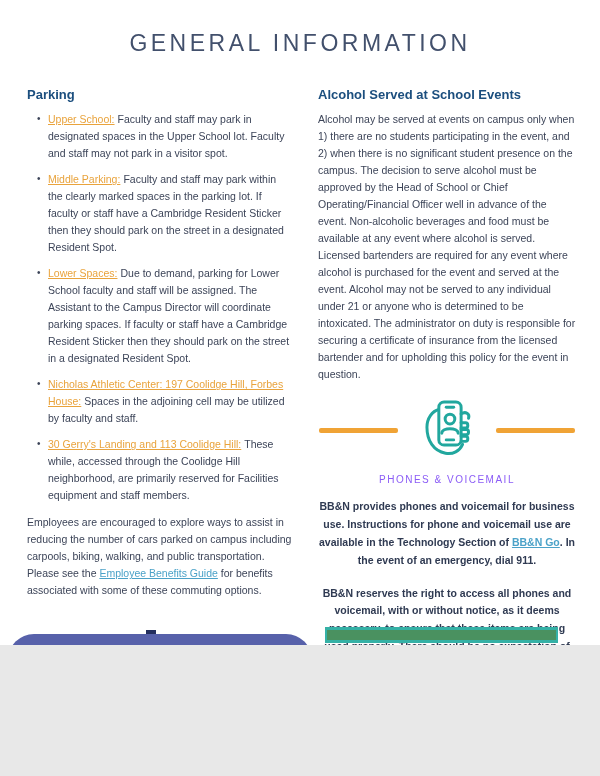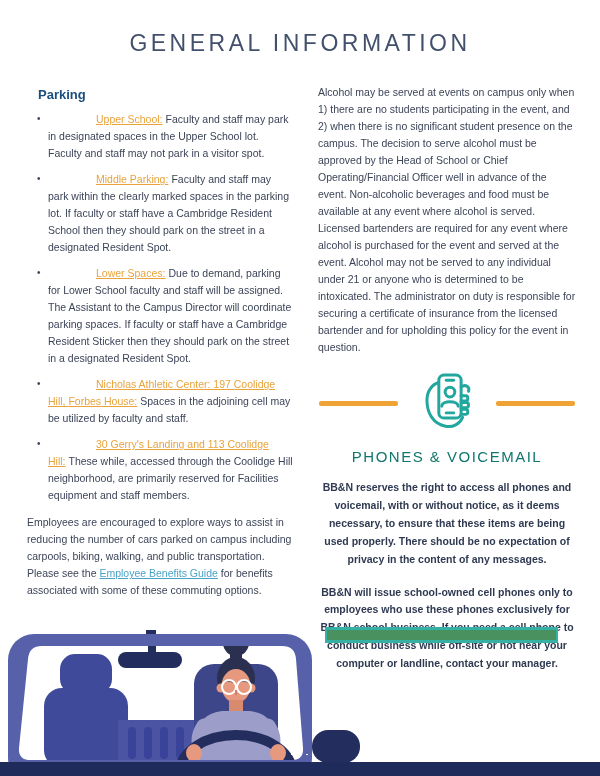--- a/index.html
+++ b/index.html
@@ -1,53 +1,53 @@
 <!DOCTYPE html>
 <html><head>
 <meta charset="utf-8">
 <style>
   html,body{margin:0;padding:0;background:#e8e8e8;}
   .page{
-    position:relative;width:600px;height:776px;background:#ffffff;
+    position:relative;width:600px;height:645px;background:#ffffff;
     margin:0 auto;overflow:hidden;
     font-family:"Liberation Sans", sans-serif;color:#3c4458;
   }
   .page-title{
     position:absolute;top:30px;left:0;width:600px;text-align:center;
     font-size:23px;font-weight:300;letter-spacing:3.5px;color:#42506c;
   }
   .col{position:absolute;top:84px;font-size:10.5px;line-height:1.62;}
   .col-left{left:27px;width:266px;}
   .col-right{left:318px;width:258px;}
   h2.sec{
-    margin:0 0 6px 11px;font-size:13px;font-weight:700;color:#1b4e7e;
+    margin:0 0 6px 0;font-size:13px;font-weight:700;color:#1b4e7e;
   }
   p.body{margin:0 0 14px 0;}
   ul.plist{list-style:none;margin:2px 0 10px 0;padding:0;}
   ul.plist li{
     position:relative;padding-left:21px;margin-bottom:9px;
   }
   .blt{position:absolute;left:10px;top:0;color:#3c4458;font-size:10px;}
   .blt-label{
     color:#e9a33c;text-decoration:underline;text-decoration-color:#e9a33c;
-    margin-right:3px;cursor:pointer;margin-left:48px;
+    margin-right:3px;cursor:pointer;
   }
   a.doclink{color:#4ba2c8;text-decoration:underline;cursor:pointer;}
   .icon-row{
     display:flex;align-items:center;justify-content:center;
     margin:14px 0 4px 0;
   }
   .orange-line{
     height:5px;background:#f0a335;border-radius:2px;flex:0 0 79px;
   }
   .orange-line.left{margin-right:23px;}
   .orange-line.right{margin-left:23px;}
   .phones-heading{
-    text-align:center;font-size:15px;font-weight:400;letter-spacing:1.5px;
-    color:#0f766e;margin:8px 0 10px 0;
+    text-align:center;font-size:10px;font-weight:400;letter-spacing:1.5px;
+    color:#8b5cf6;margin:8px 0 10px 0;
   }
   p.center-bold{
     text-align:center;font-weight:700;color:#2f3a52;line-height:1.7;
     margin:0 0 15px 0;
   }
   p.center-bold.last{margin-bottom:0;}
   .green-bar{
     position:absolute;left:325px;top:627px;width:233px;height:16px;
     background:#35b1a6;
   }
@@ -70,36 +70,37 @@
 
   <div class="page-title">GENERAL INFORMATION</div>
 
   <div class="col col-left">
     <h2 class="sec">Parking</h2>
     <ul class="plist">
       <li>
         <span class="blt">•</span><span class="blt-label">Upper School:</span><span>Faculty and staff may park in designated spaces in the Upper School lot. Faculty and staff may not park in a visitor spot.</span>
       </li>
       <li>
-        <span class="blt">•</span><span class="blt-label">Middle Parking:</span><span>Faculty and staff may park within the clearly marked spaces in the parking lot. If faculty or staff have a Cambridge Resident School then they should park on the street in a designated Resident Spot.</span>
+        <span class="blt">•</span><span class="blt-label">Middle Parking:</span><span>Faculty and staff may park within the clearly marked spaces in the parking lot. If faculty or staff have a Cambridge Resident Sticker then they should park on the street in a designated Resident Spot.</span>
       </li>
       <li>
         <span class="blt">•</span><span class="blt-label">Lower Spaces:</span><span>Due to demand, parking for Lower School faculty and staff will be assigned. The Assistant to the Campus Director will coordinate parking spaces. If faculty or staff have a Cambridge Resident Sticker then they should park on the street in a designated Resident Spot.</span>
       </li>
       <li>
         <span class="blt">•</span><span class="blt-label">Nicholas Athletic Center: 197 Coolidge Hill, Forbes House:</span><span>Spaces in the adjoining cell may be utilized by faculty and staff.</span>
       </li>
       <li>
         <span class="blt">•</span><span class="blt-label">30 Gerry's Landing and 113 Coolidge Hill:</span><span>These while, accessed through the Coolidge Hill neighborhood, are primarily reserved for Facilities equipment and staff members.</span>
       </li>
     </ul>
     <p class="body"><span>Employees are encouraged to explore ways to assist in reducing the number of cars parked on campus including carpools, biking, walking, and public transportation. Please see the </span><a class="doclink">Employee Benefits Guide</a><span> for benefits associated with some of these commuting options.</span></p>
   </div>
 
   <div class="col col-right">
+    <h2 class="sec">Alcohol Served at School Events</h2>
     <p class="body">Alcohol may be served at events on campus only when 1) there are no students participating in the event, and 2) when there is no significant student presence on the campus. The decision to serve alcohol must be approved by the Head of School or Chief Operating/Financial Officer well in advance of the event.  Non-alcoholic beverages and food must be available at any event where alcohol is served. Licensed bartenders are required for any event where alcohol is purchased for the event and served at the event. Alcohol may not be served to any individual under 21 or anyone who is determined to be intoxicated. The administrator on duty is responsible for securing a certificate of insurance from the licensed bartender and for upholding this policy for the event in question.</p>
 
     <div class="icon-row">
       <div class="orange-line left"></div>
       <span>
         <svg width="52" height="62" viewBox="0 0 70 82" fill="none" stroke="#21a79e" stroke-width="4" stroke-linecap="round" stroke-linejoin="round">
 
           <path d="M24,16 C15,18 8,28 8,40 C8,58 17,72 33,75 C43,77 52,72 56,63"></path>
 
           <rect x="24" y="6" width="30" height="58" rx="7" fill="#ffffff"></rect>
@@ -117,20 +118,21 @@
           <path d="M54,34 L60,34 C64,34 64,41 60,41 L54,41"></path>
           <path d="M54,43 L61,43 C65,43 65,50 61,50 L54,50"></path>
           <path d="M54,52 L60,52 C64,52 64,59 60,59 L54,59"></path>
         </svg>
       </span>
       <div class="orange-line right"></div>
     </div>
 
     <div class="phones-heading">PHONES &amp; VOICEMAIL</div>
 
+    <p class="center-bold"><span>BB&amp;N provides phones and voicemail for business use. Instructions for phone and voicemail use are available in the Technology Section of </span><a class="doclink">BB&amp;N Go</a><span>. In the event of an emergency, dial 911.</span></p>
 
     <p class="center-bold">BB&amp;N reserves the right to access all phones and voicemail, with or without notice, as it deems necessary, to ensure that these items are being used properly.  There should be no expectation of privacy in the content of any messages.</p>
 
     <p class="center-bold last">BB&amp;N will issue school-owned cell phones only to employees who use these phones exclusively for BB&amp;N school business. If you need a cell phone to conduct business while off-site or not near your computer or landline, contact your manager.</p>
   </div>
 
   <div class="green-bar">
     <div class="green-bar-inner"></div>
   </div>
 

